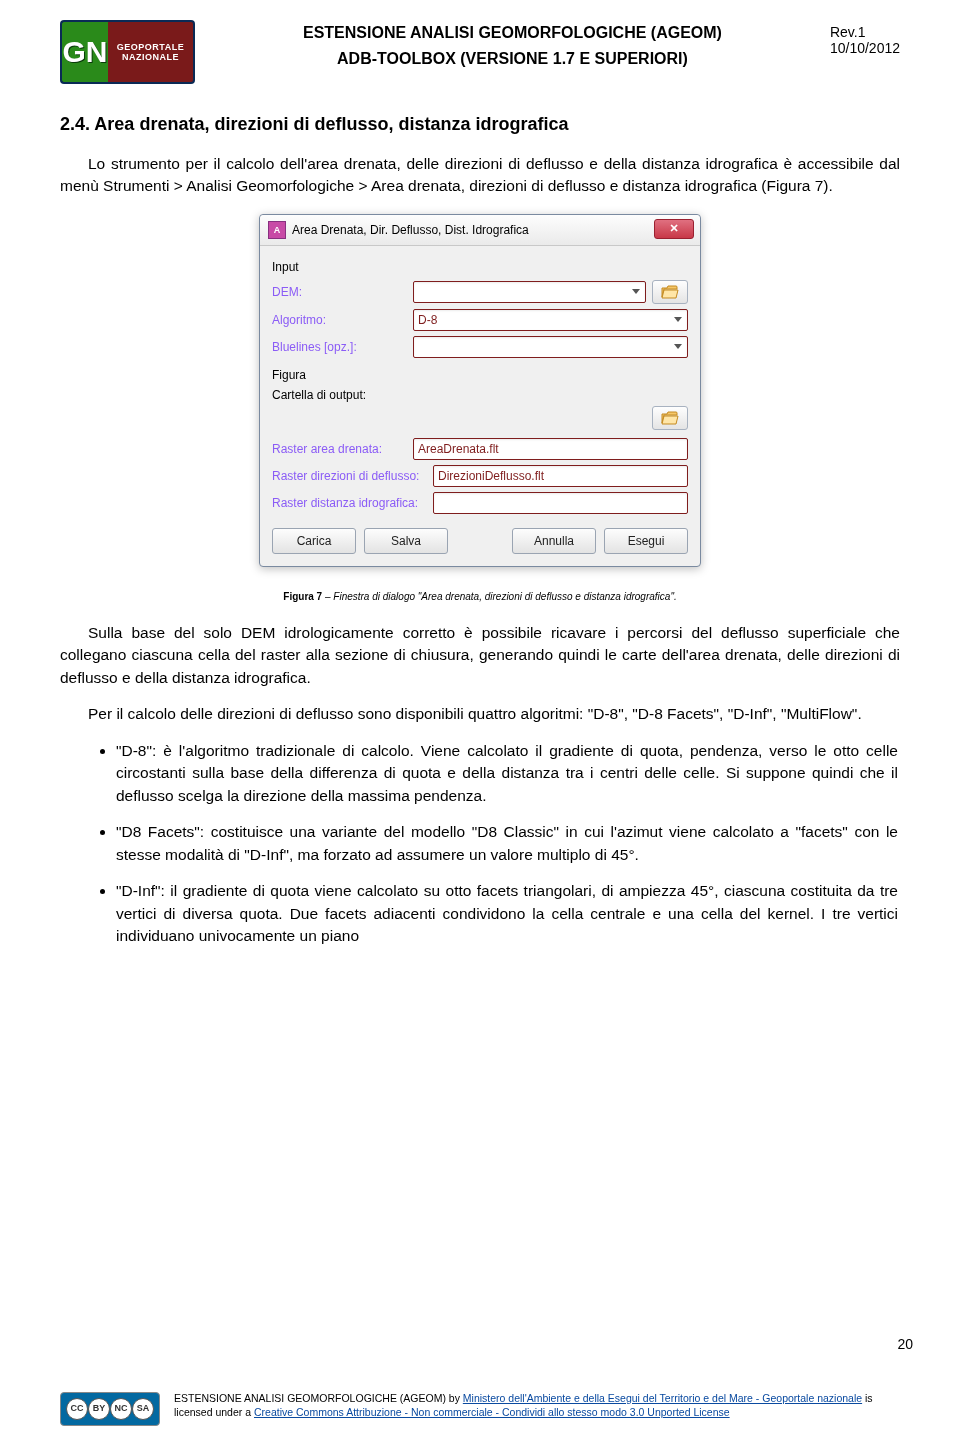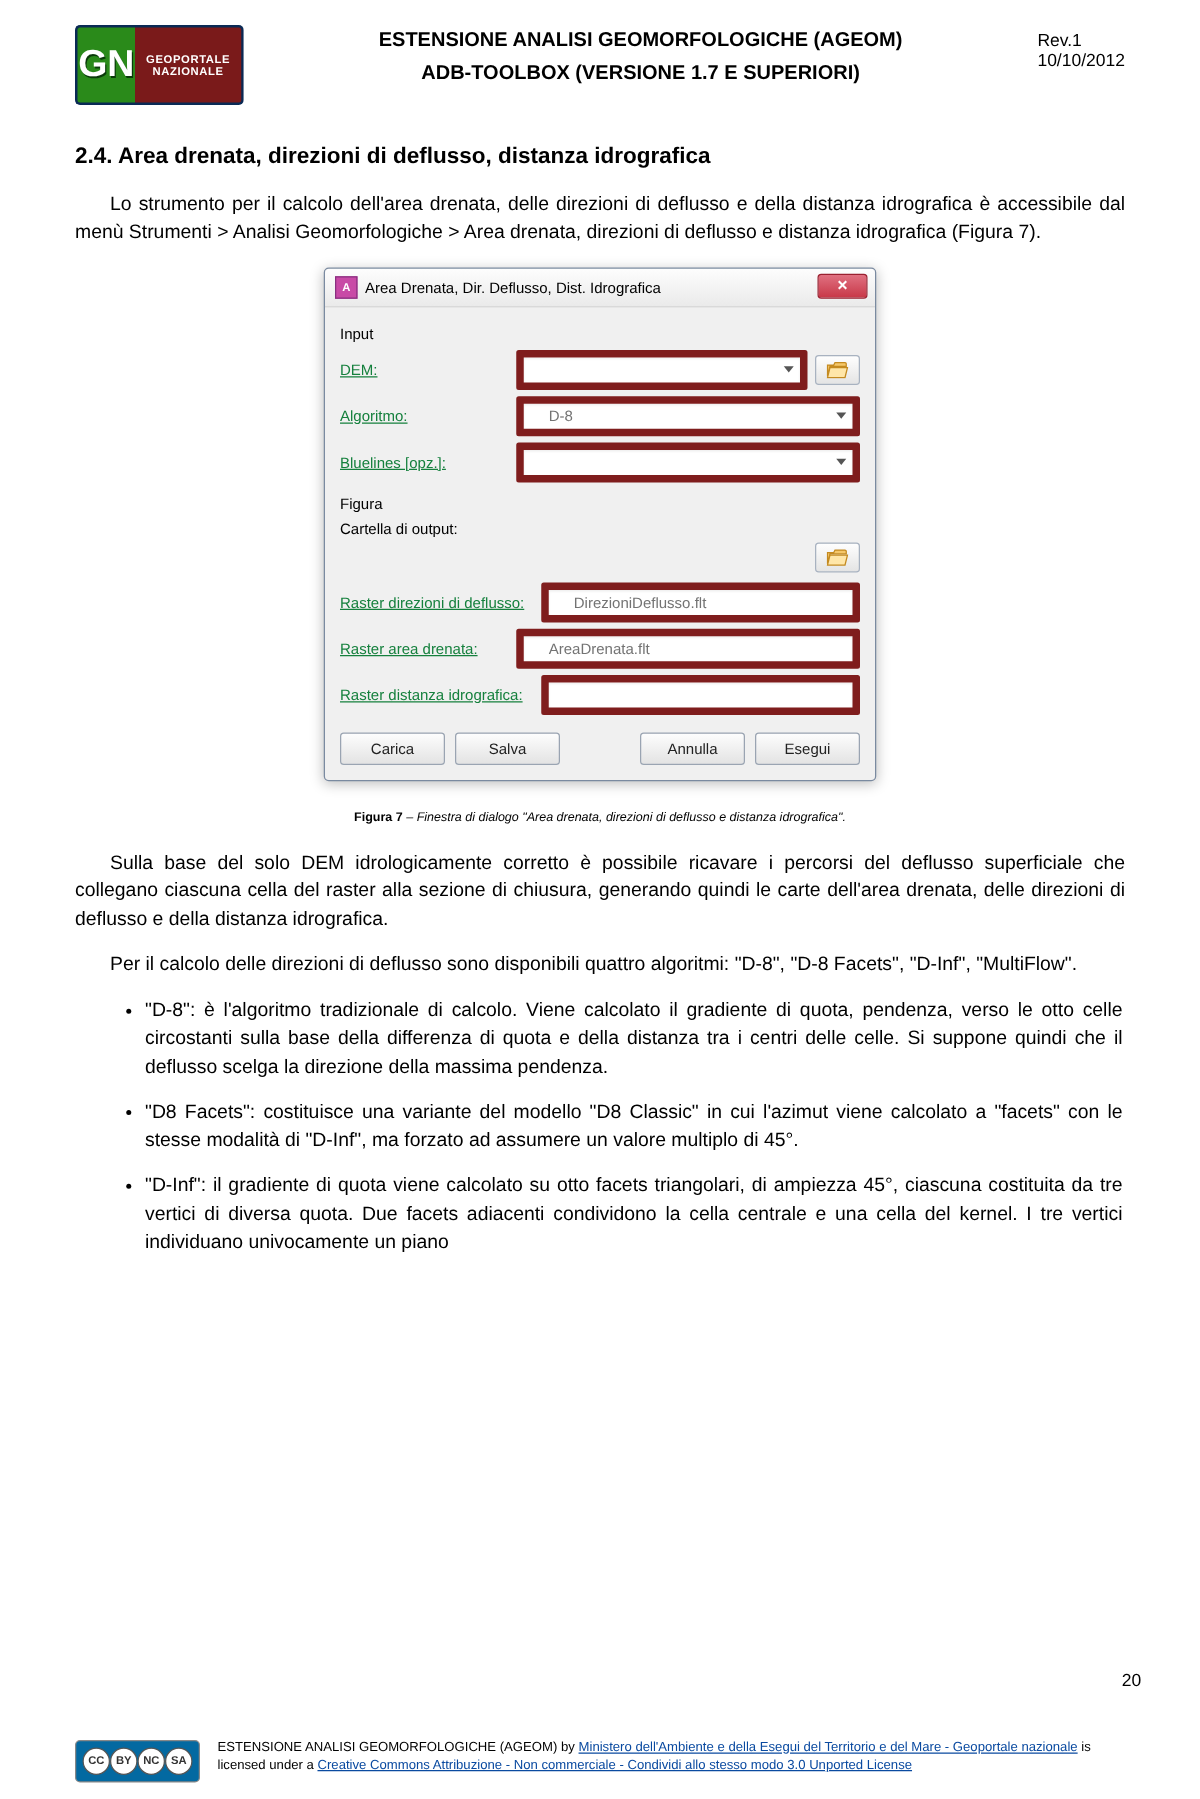--- a/index.html
+++ b/index.html
@@ -158,34 +158,33 @@
     margin: 6px 0 6px 0;
   }
   .form-row {
     display: flex;
     align-items: center;
     margin: 5px 0;
     gap: 6px;
   }
   .form-row label {
     width: 135px;
-    color: #15803d;
-    font-size: 12px;
-    text-decoration: underline;
+    color: #8b5cf6;
+    font-size: 12px;
   }
   .form-row .field {
     flex: 1;
     height: 20px;
     background: #fff;
-    border: 6px solid #7f1d1d;
+    border: 1px solid #7f1d1d;
     border-radius: 2px;
     display: flex;
     align-items: center;
-    padding: 0 20px;
-    color: #737373;
+    padding: 0 4px;
+    color: #7f1d1d;
     font-size: 12px;
     position: relative;
     box-shadow: inset 0 1px 2px rgba(0,0,0,0.08);
   }
   .field .caret {
     position: absolute;
     right: 5px;
     top: 7px;
     width: 0; height: 0;
     border-left: 4px solid transparent;
@@ -350,30 +349,30 @@
           <div class="field"></div>
           <div class="folder-btn">
             <svg width="18" height="14" viewBox="0 0 18 14">
                 <path d="M1 3h5l1-2h8a1 1 0 0 1 1 1v2H3l-2 8V3z" fill="#f5c76a" stroke="#c48a20"></path>
                 <path d="M3 5h14l-2 8H1z" fill="#ffe6a8" stroke="#c48a20"></path>
               </svg>
           </div>
         </div>
 
         <div class="form-row">
+          <label>Raster area drenata:</label>
+          <div class="field">
+              <span>AreaDrenata.flt</span>
+            </div>
+        </div>
+
+        <div class="form-row">
           <label style="width:155px">Raster direzioni di deflusso:</label>
           <div class="field">
               <span>DirezioniDeflusso.flt</span>
-            </div>
-        </div>
-
-        <div class="form-row">
-          <label>Raster area drenata:</label>
-          <div class="field">
-              <span>AreaDrenata.flt</span>
             </div>
         </div>
 
         <div class="form-row">
           <label style="width:155px">Raster distanza idrografica:</label>
           <div class="field"></div>
         </div>
 
         <div class="buttons-row">
           <div class="btn">Carica</div>

